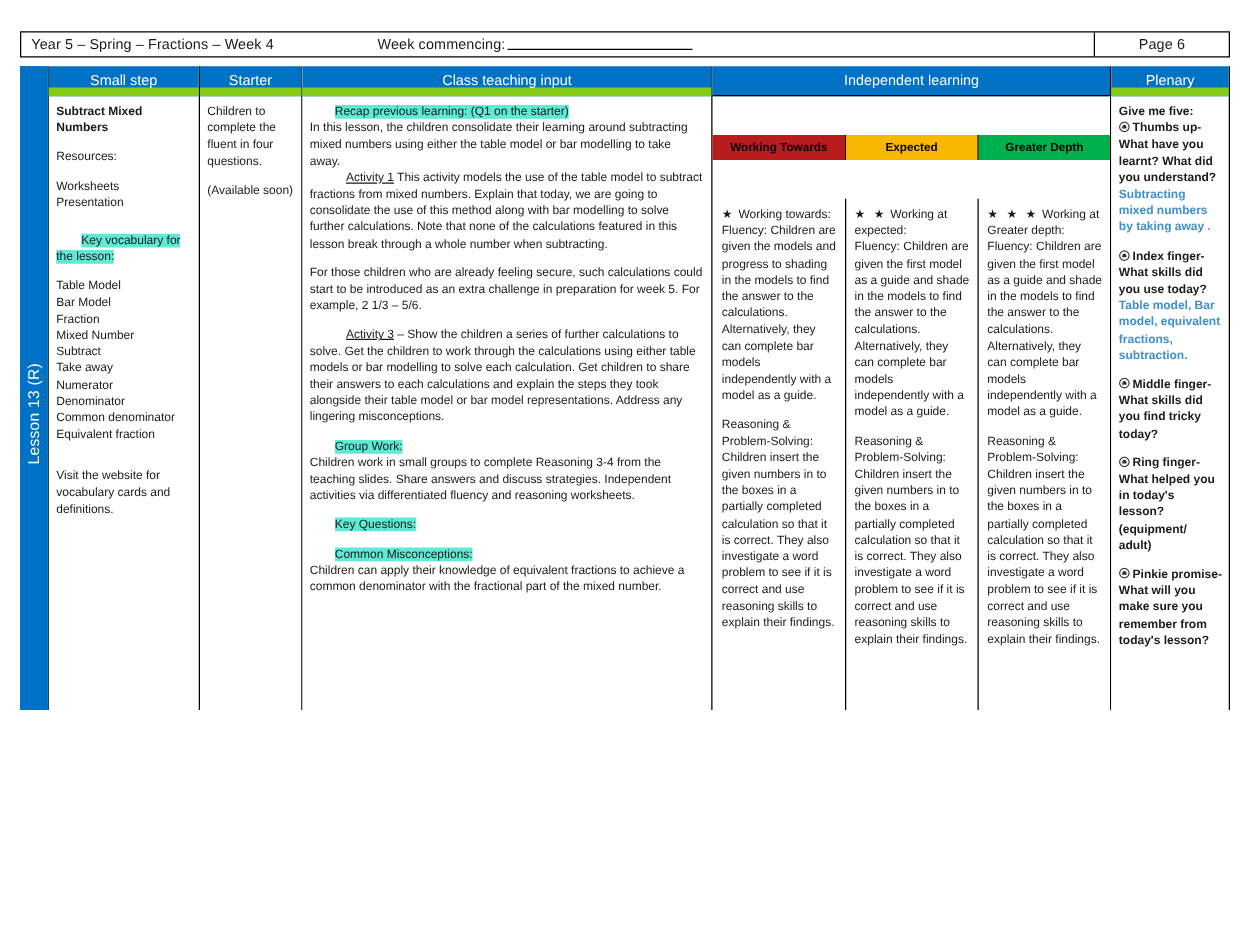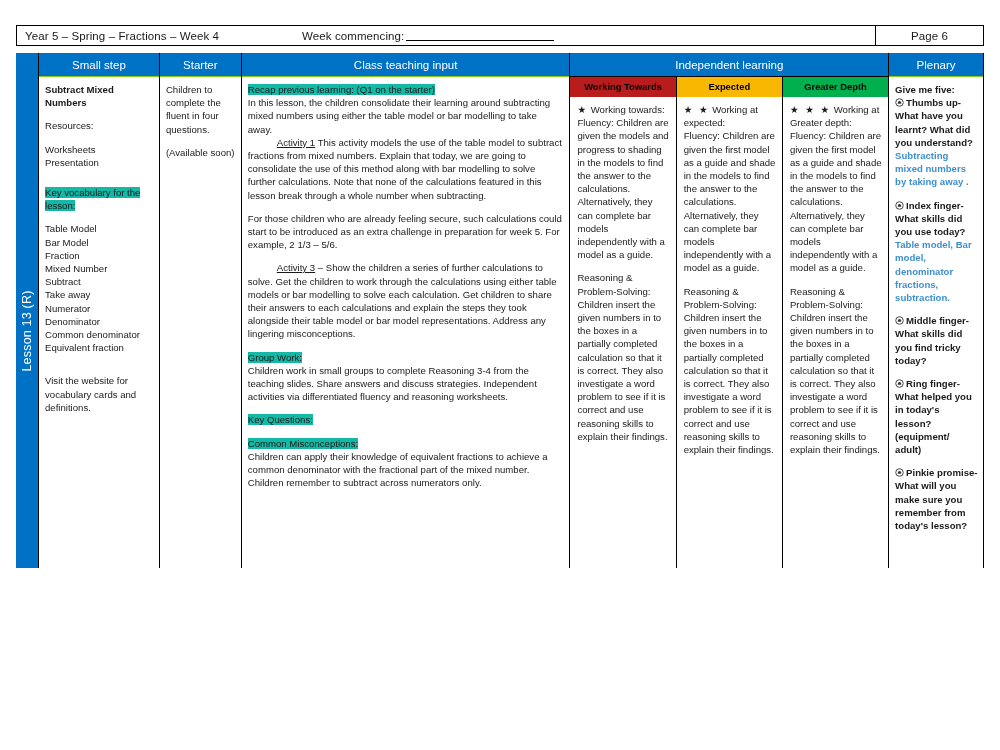--- a/index.html
+++ b/index.html
@@ -99,39 +99,39 @@
     background: #fff;
   }
   .col.first { border-left: 1px solid #000; }
 
   .col-head {
     background: #0072c6;
     color: #ffffff;
     text-align: center;
     font-size: 11.5px;
     padding: 5px 2px 6px 2px;
-    border-bottom: 1px solid #84cc16;
+    border-bottom: 7px solid #84cc16;
     box-sizing: border-box;
     height: 24px;
     line-height: 14px;
   }
 
   .col-body {
     flex: 1 1 auto;
     padding: 6px 6px 4px 6px;
     font-size: 9.6px;
     line-height: 13.2px;
     overflow: hidden;
   }
 
   
   .c-smallstep { width: 122px; }
   .c-starter   { width: 82px; }
   .c-teaching  { width: 329px; }
-  .c-indep     { width: 318px; border-right: 1px solid #000; display:flex; flex-direction:column; }
+  .c-indep     { width: 318px; border-right: 1px solid #000; display:flex; flex-direction:column;gap:31px; }
   .c-plenary   { width: 95px; border-right: 1px solid #000; }
 
   .indep-head {
     background: #0072c6;
     color: #fff;
     text-align: center;
     font-size: 11.5px;
     height: 24px;
     line-height: 24px;
     border-bottom: 1px solid #000;
@@ -166,21 +166,21 @@
     border-right: 1px solid #000;
     box-sizing: border-box;
     padding: 6px 6px 4px 7px;
     font-size: 9.6px;
     line-height: 13.2px;
   }
   .indep-cols > div:last-child { border-right: none; }
 
   
   .b { font-weight: bold; }
-  .hl { background: #14b8a6; }
+  .hl { background: #5eead4; margin-left: 20px; }
   .u { text-decoration: underline; margin-left: 29px; }
   .sp { height: 10px; }
   .sp-s { height: 7px; }
   .blue { color: #3f8fd0; }
   .stars { letter-spacing: 2px; }
   p { margin: 0; }
 
   .plenary-body {
     padding: 6px 5px 4px 6px;
     font-size: 9.6px;
@@ -282,21 +282,20 @@
         <div class="sp"></div>
         <p><span class="u">Activity 3</span><span> – Show the children a series of further calculations to solve. Get the children to work through the calculations using either table models or bar modelling to solve each calculation. Get children to share their answers to each calculations and explain the steps they took alongside their table model or bar model representations. Address any lingering misconceptions.</span></p>
         <div class="sp"></div>
         <p><span class="hl">Group Work:</span></p>
         <p>Children work in small groups to complete Reasoning 3-4 from the teaching slides. Share answers and discuss strategies. Independent activities via differentiated fluency and reasoning worksheets.</p>
         <div class="sp"></div>
         <p><span class="hl">Key Questions:</span></p>
         <div class="sp"></div>
         <p><span class="hl">Common Misconceptions:</span></p>
         <p>Children can apply their knowledge of equivalent fractions to achieve a common denominator with the fractional part of the mixed number.</p>
-        <p>Children remember to subtract across numerators only.</p>
       </div>
     </div>
 
     <div class="c-indep">
       <div class="indep-head">Independent learning</div>
       <div class="indep-sub">
         <div class="sub-wt">Working Towards</div>
         <div class="sub-ex">Expected</div>
         <div class="sub-gd">Greater Depth</div>
       </div>
@@ -342,21 +341,21 @@
         </p>
         <p class="blue">Subtracting mixed numbers by taking away .</p>
         <div class="sp"></div>
 
         <p>
           <svg class="hand-icon" viewBox="0 0 10 10">
               <circle cx="5" cy="5" r="4.2" fill="none" stroke="#333" stroke-width="1"></circle>
               <path d="M3 6.5 Q3 3.2 5 3.2 Q7 3.2 7 6.5 Z" fill="#333"></path>
             </svg><span>Index finger- What skills did you use today?</span>
         </p>
-        <p class="blue">Table model, Bar model, denominator fractions, subtraction.</p>
+        <p class="blue">Table model, Bar model, equivalent fractions, subtraction.</p>
         <div class="sp"></div>
 
         <p>
           <svg class="hand-icon" viewBox="0 0 10 10">
               <circle cx="5" cy="5" r="4.2" fill="none" stroke="#333" stroke-width="1"></circle>
               <path d="M3 6.5 Q3 3.2 5 3.2 Q7 3.2 7 6.5 Z" fill="#333"></path>
             </svg><span>Middle finger- What skills did you find tricky today?</span>
         </p>
         <div class="sp"></div>
 

